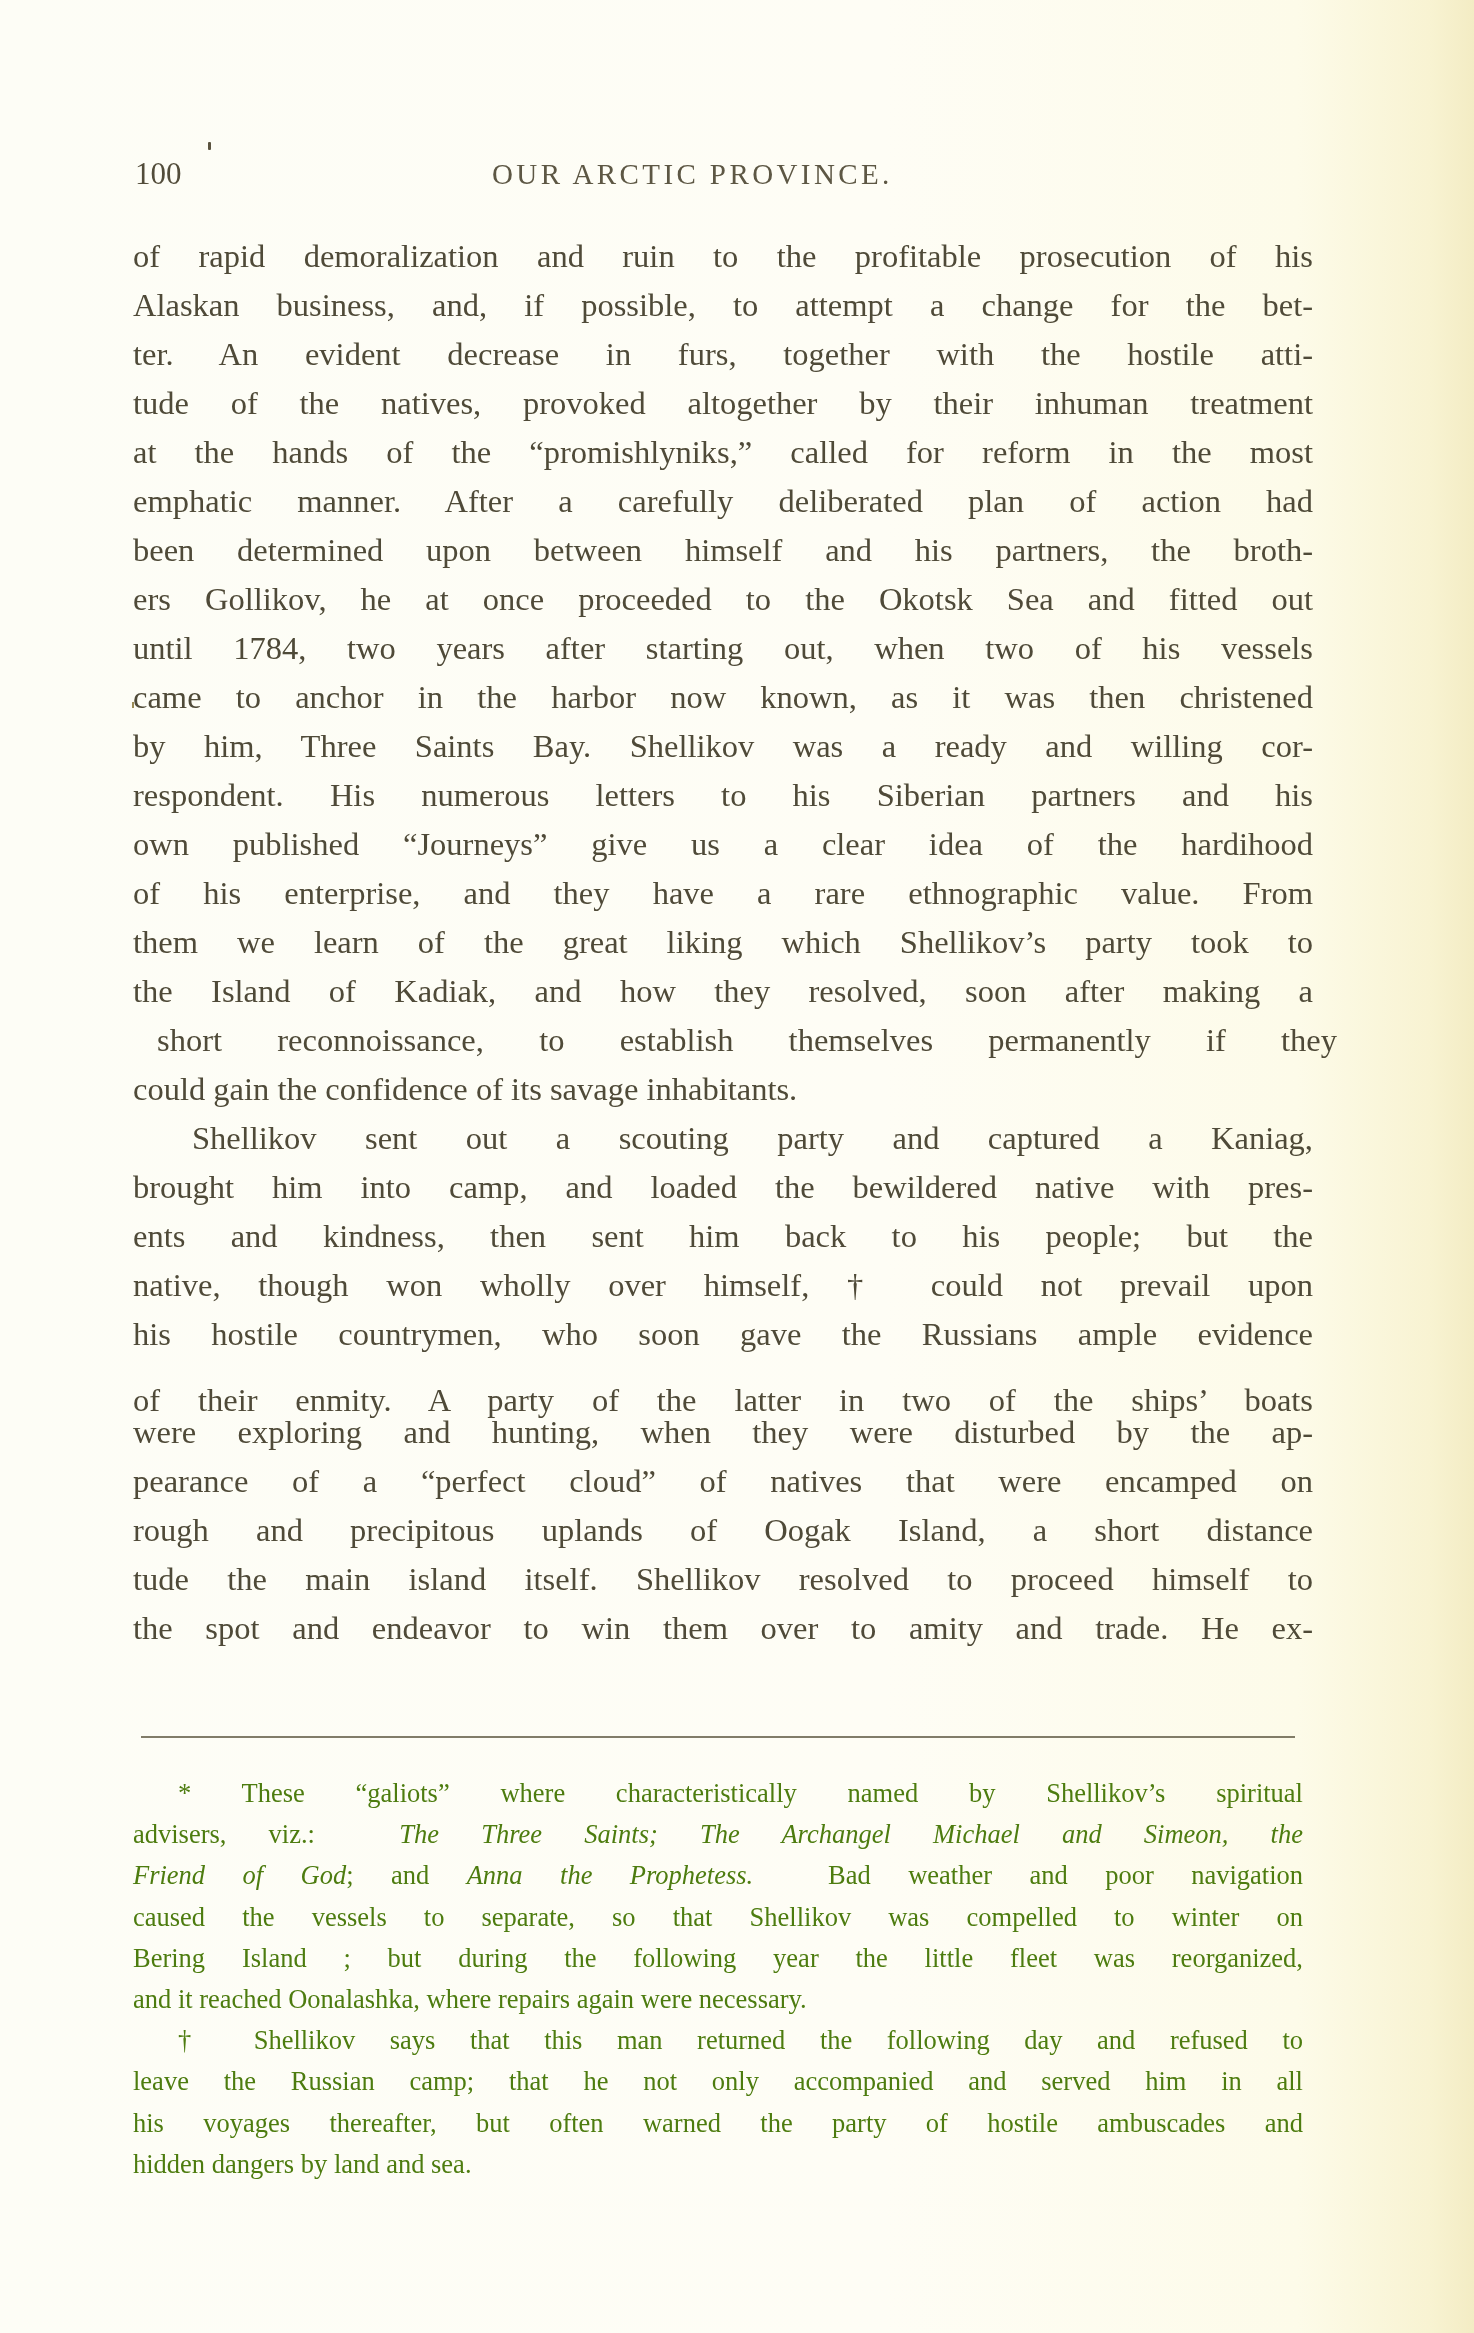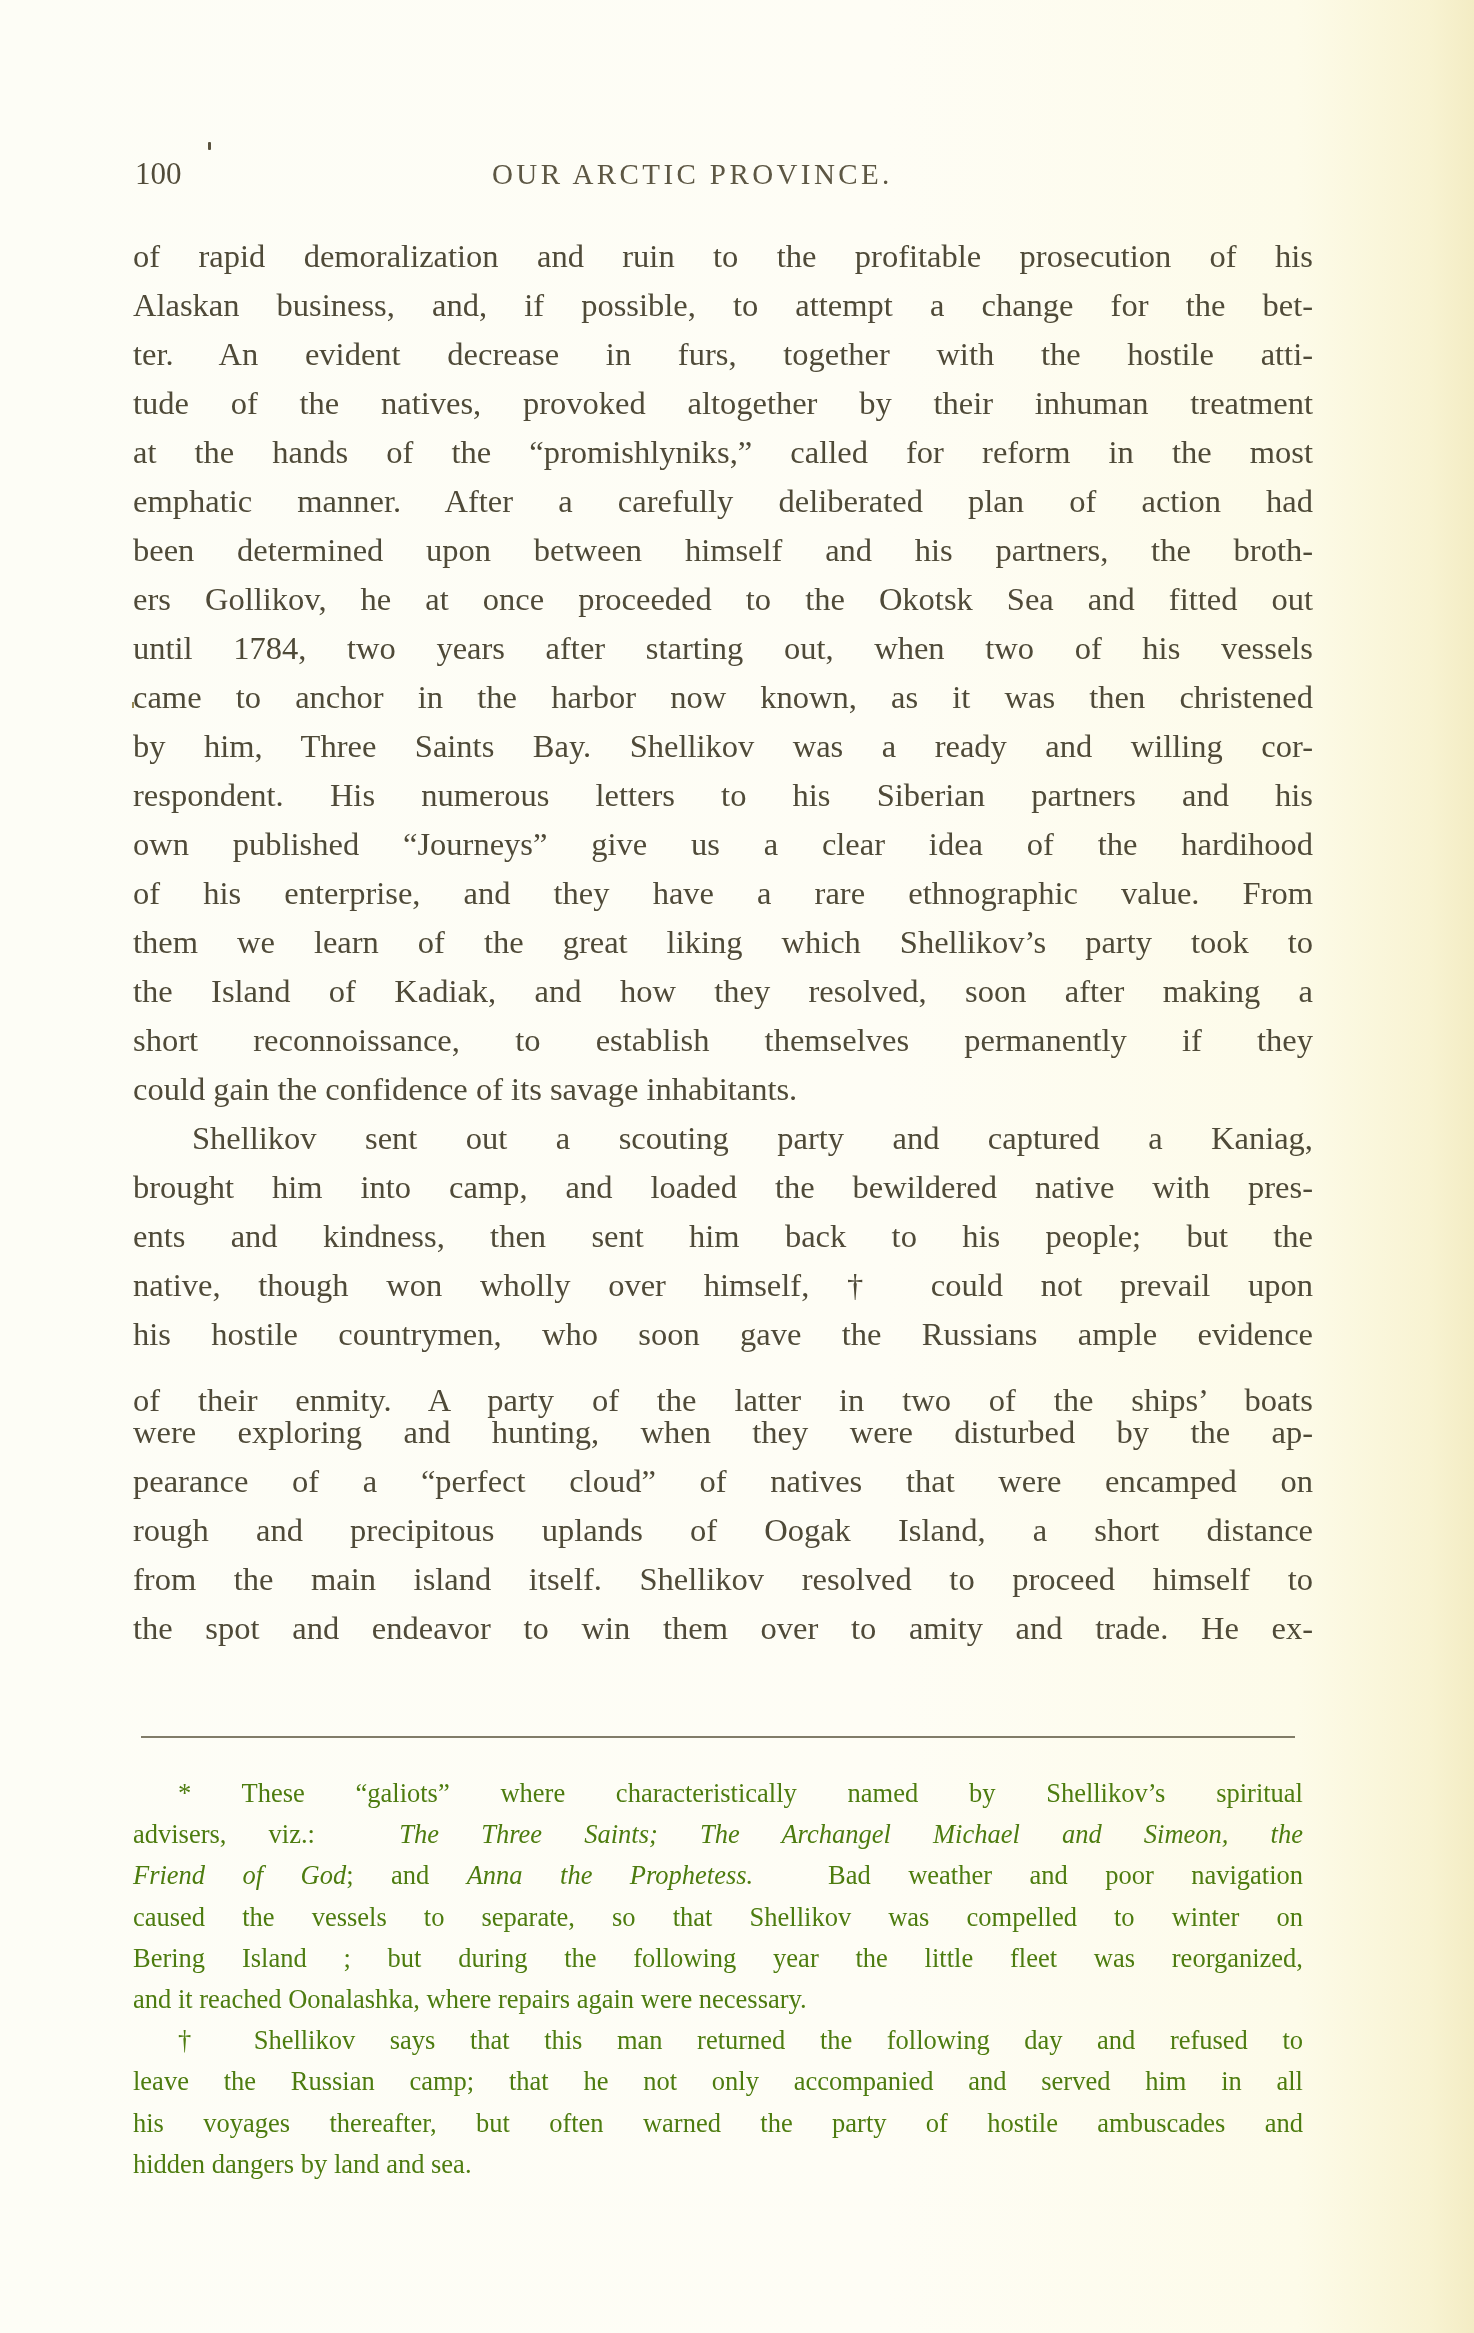--- a/index.html
+++ b/index.html
@@ -48,32 +48,32 @@
   <div class="line"><span style="display: inline-block; width: 100%; white-space: normal; text-align: justify; text-align-last: justify;">been determined upon between himself and his partners, the broth-</span></div>
   <div class="line"><span style="display: inline-block; width: 100%; white-space: normal; text-align: justify; text-align-last: justify;">ers Gollikov, he at once proceeded to the Okotsk Sea and fitted out</span></div>
   <div class="line"><span style="display: inline-block; width: 100%; white-space: normal; text-align: justify; text-align-last: justify;">until 1784, two years after starting out, when two of his vessels</span></div>
   <div class="line"><span style="display: inline-block; width: 100%; white-space: normal; text-align: justify; text-align-last: justify;">came to anchor in the harbor now known, as it was then christened</span></div>
   <div class="line"><span style="display: inline-block; width: 100%; white-space: normal; text-align: justify; text-align-last: justify;">by him, Three Saints Bay.  Shellikov was a ready and willing cor-</span></div>
   <div class="line"><span style="display: inline-block; width: 100%; white-space: normal; text-align: justify; text-align-last: justify;">respondent.  His numerous letters to his Siberian partners and his</span></div>
   <div class="line"><span style="display: inline-block; width: 100%; white-space: normal; text-align: justify; text-align-last: justify;">own published “Journeys” give us a clear idea of the hardihood</span></div>
   <div class="line"><span style="display: inline-block; width: 100%; white-space: normal; text-align: justify; text-align-last: justify;">of his enterprise, and they have a rare ethnographic value.  From</span></div>
   <div class="line"><span style="display: inline-block; width: 100%; white-space: normal; text-align: justify; text-align-last: justify;">them we learn of the great liking which Shellikov’s party took to</span></div>
   <div class="line"><span style="display: inline-block; width: 100%; white-space: normal; text-align: justify; text-align-last: justify;">the Island of Kadiak, and how they resolved, soon after making a</span></div>
-  <div class="line"><span style="display: inline-block; width: 100%; white-space: normal; text-align: justify; text-align-last: justify;">short reconnoissance, to establish themselves permanently if they</span></div>
+  <div class="line"><span style="display: inline-block; width: 100%; white-space: normal; text-align: justify; text-align-last: justify; margin-left: 24px;">short reconnoissance, to establish themselves permanently if they</span></div>
   <div class="line last"><span style="display: inline-block; width: 100%; white-space: normal; text-align: justify; text-align-last: left;">could gain the confidence of its savage inhabitants.</span></div>
   <div class="line indent"><span style="display: inline-block; width: 100%; white-space: normal; text-align: justify; text-align-last: justify;">Shellikov sent out a scouting party and captured a Kaniag,</span></div>
   <div class="line"><span style="display: inline-block; width: 100%; white-space: normal; text-align: justify; text-align-last: justify;">brought him into camp, and loaded the bewildered native with pres-</span></div>
   <div class="line"><span style="display: inline-block; width: 100%; white-space: normal; text-align: justify; text-align-last: justify;">ents and kindness, then sent him back to his people; but the</span></div>
   <div class="line"><span style="display: inline-block; width: 100%; white-space: normal; text-align: justify; text-align-last: justify;">native, though won wholly over himself, † could not prevail upon</span></div>
   <div class="line"><span style="display: inline-block; width: 100%; white-space: normal; text-align: justify; text-align-last: justify;">his hostile countrymen, who soon gave the Russians ample evidence</span></div>
   <div class="line"><span style="display: inline-block; width: 100%; white-space: normal; text-align: justify; text-align-last: justify; margin-top: 17px;">of their enmity.  A party of the latter in two of the ships’ boats</span></div>
   <div class="line"><span style="display: inline-block; width: 100%; white-space: normal; text-align: justify; text-align-last: justify;">were exploring and hunting, when they were disturbed by the ap-</span></div>
   <div class="line"><span style="display: inline-block; width: 100%; white-space: normal; text-align: justify; text-align-last: justify;">pearance of a “perfect cloud” of natives that were encamped on</span></div>
   <div class="line"><span style="display: inline-block; width: 100%; white-space: normal; text-align: justify; text-align-last: justify;">rough and precipitous uplands of Oogak Island, a short distance</span></div>
-  <div class="line"><span style="display: inline-block; width: 100%; white-space: normal; text-align: justify; text-align-last: justify;">from the main island itself.  Shellikov resolved to proceed himself to</span></div>
+  <div class="line"><span style="display: inline-block; width: 100%; white-space: normal; text-align: justify; text-align-last: justify;">tude the main island itself.  Shellikov resolved to proceed himself to</span></div>
   <div class="line"><span style="display: inline-block; width: 100%; white-space: normal; text-align: justify; text-align-last: justify;">the spot and endeavor to win them over to amity and trade.  He ex-</span></div>
 </div>
 
 <div class="separator"></div>
 
 <div class="footnotes">
   <div class="fline indent"><span style="display: inline-block; width: 100%; white-space: normal; text-align: justify; text-align-last: justify;">* These “galiots” where characteristically named by Shellikov’s spiritual</span></div>
   <div class="fline"><span style="display: inline-block; width: 100%; white-space: normal; text-align: justify; text-align-last: justify;"><span>advisers, viz.:</span>&nbsp;&nbsp;<span class="it">The Three Saints; The Archangel Michael and Simeon, the</span></span></div>
   <div class="fline"><span style="display: inline-block; width: 100%; white-space: normal; text-align: justify; text-align-last: justify;"><span class="it">Friend of God</span><span>; and</span> <span class="it">Anna the Prophetess.</span>&nbsp;&nbsp;<span>Bad weather and poor navigation</span></span></div>
   <div class="fline"><span style="display: inline-block; width: 100%; white-space: normal; text-align: justify; text-align-last: justify;">caused the vessels to separate, so that Shellikov was compelled to winter on</span></div>

